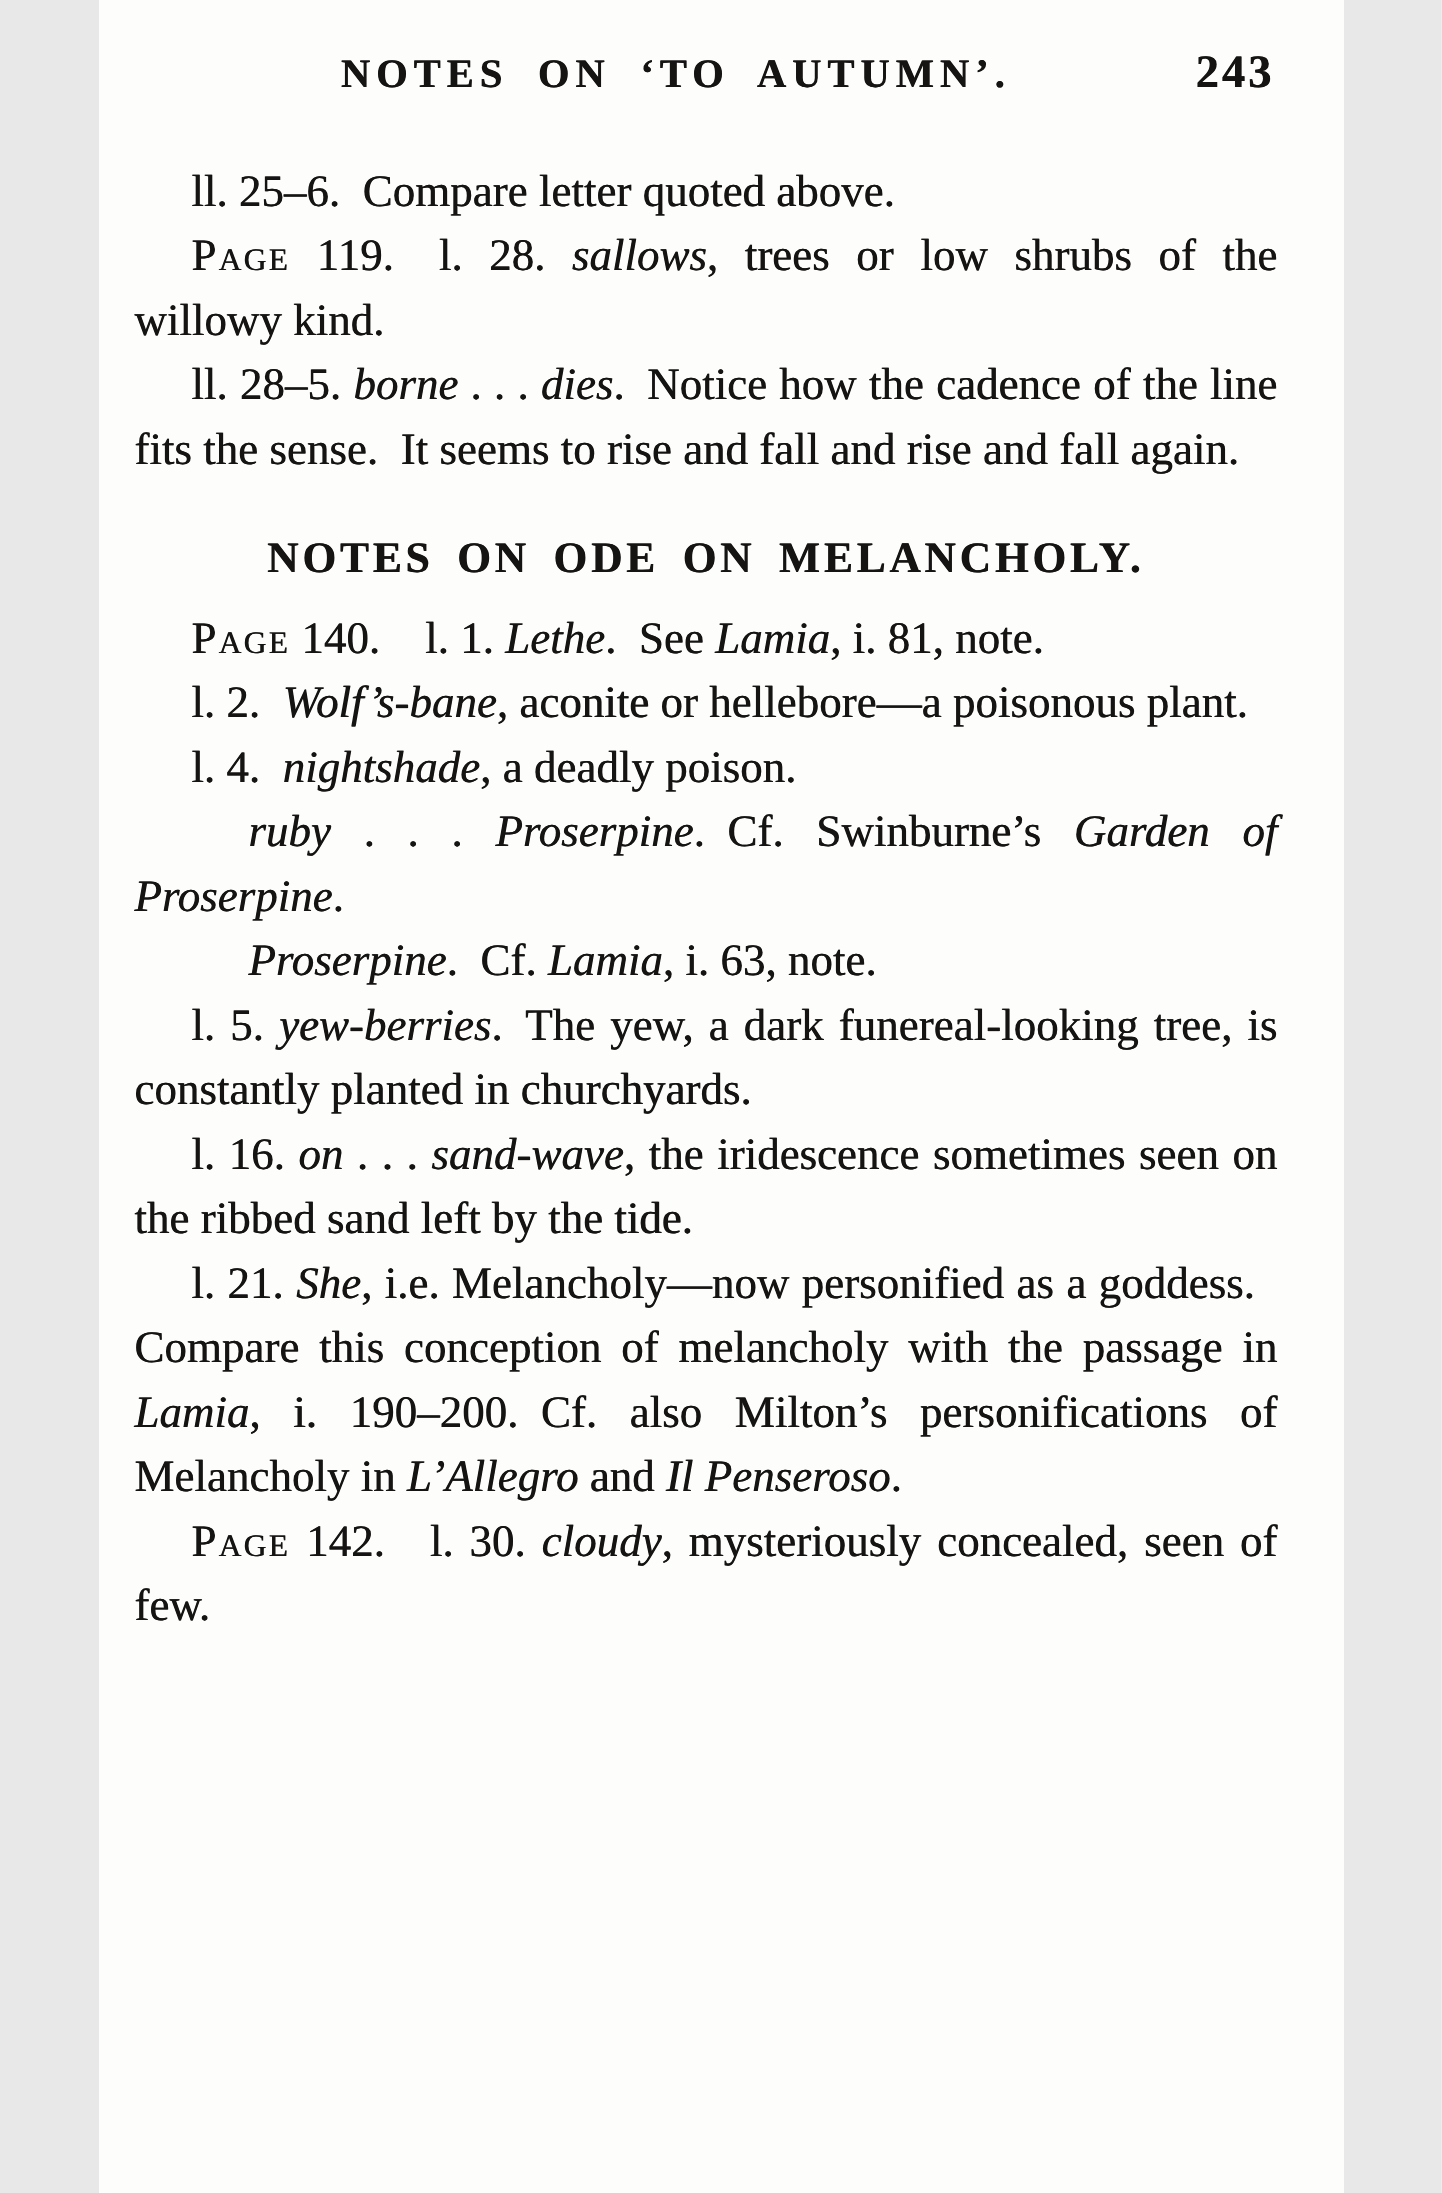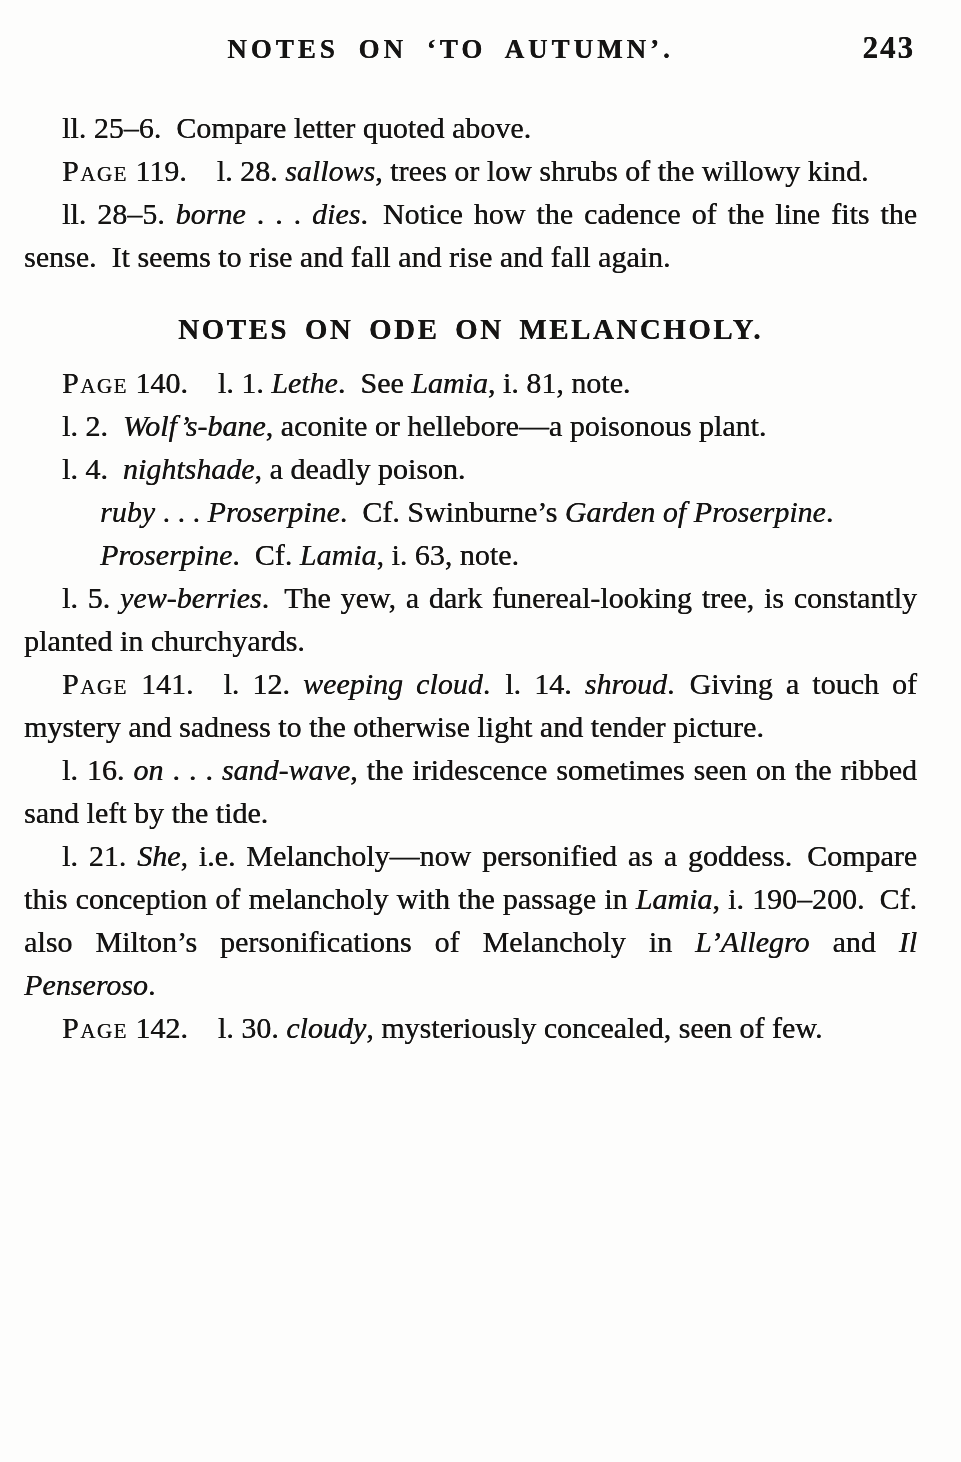--- a/index.html
+++ b/index.html
@@ -2,21 +2,21 @@
 <html><head>
 <meta charset="utf-8">
 <style>
   html, body {
     margin: 0;
     padding: 0;
     background: #e8e8e8;
   }
   .page {
     position: relative;
-    width: 961px;
+    width: 830px;
     height: 1462px;
     margin: 0 auto;
     background: #fdfdfc;
     color: #151413;
     font-family: "Liberation Serif", serif;
     box-sizing: border-box;
     padding: 30px 44px 20px 24px;
     overflow: hidden;
     text-shadow: 0.35px 0 0 currentColor;
   }
@@ -83,18 +83,17 @@
       <p class="block para"><span>ll. 25–6. Compare letter quoted above.</span></p>
       <p class="block para"><span class="sc">Page</span><span> 119. l. 28. </span><span class="i">sallows</span><span>, trees or low shrubs of the willowy kind.</span></p>
       <p class="block para"><span>ll. 28–5. </span><span class="i">borne</span><span> . . . </span><span class="i">dies</span><span>. Notice how the cadence of the line fits the sense. It seems to rise and fall and rise and fall again.</span></p>
       <p class="block heading"><span>NOTES ON ODE ON MELANCHOLY.</span></p>
       <p class="block para"><span class="sc">Page</span><span> 140. l. 1. </span><span class="i">Lethe</span><span>. See </span><span class="i">Lamia</span><span>, i. 81, note.</span></p>
       <p class="block para"><span>l. 2. </span><span class="i">Wolf’s-bane</span><span>, aconite or hellebore—a poisonous plant.</span></p>
       <p class="block para"><span>l. 4. </span><span class="i">nightshade</span><span>, a deadly poison.</span></p>
       <p class="block para-hang"><span class="i">ruby</span><span> . . . </span><span class="i">Proserpine</span><span>. Cf. Swinburne’s </span><span class="i">Garden of Proserpine</span><span>.</span></p>
       <p class="block para-hang"><span class="i">Proserpine</span><span>. Cf. </span><span class="i">Lamia</span><span>, i. 63, note.</span></p>
       <p class="block para"><span>l. 5. </span><span class="i">yew-berries</span><span>. The yew, a dark funereal-looking tree, is constantly planted in churchyards.</span></p>
-      <p class="block para"><span class="sc">Page</span><span> 141. l. 12. </span><span class="i">weeping cloud</span><span>. l. 14. </span><span class="i">shroud</span><span>. Giving a touch of mystery and sadness to the otherwise light and tender picture.</span></p>
       <p class="block para"><span>l. 16. </span><span class="i">on</span><span> . . . </span><span class="i">sand-wave</span><span>, the iridescence sometimes seen on the ribbed sand left by the tide.</span></p>
       <p class="block para"><span>l. 21. </span><span class="i">She</span><span>, i.e. Melancholy—now personified as a goddess. Compare this conception of melancholy with the passage in </span><span class="i">Lamia</span><span>, i. 190–200. Cf. also Milton’s personifications of Melancholy in </span><span class="i">L’Allegro</span><span> and </span><span class="i">Il Penseroso</span><span>.</span></p>
       <p class="block para"><span class="sc">Page</span><span> 142. l. 30. </span><span class="i">cloudy</span><span>, mysteriously concealed, seen of few.</span></p>
     </div>
 </div>
 
 </body></html>

